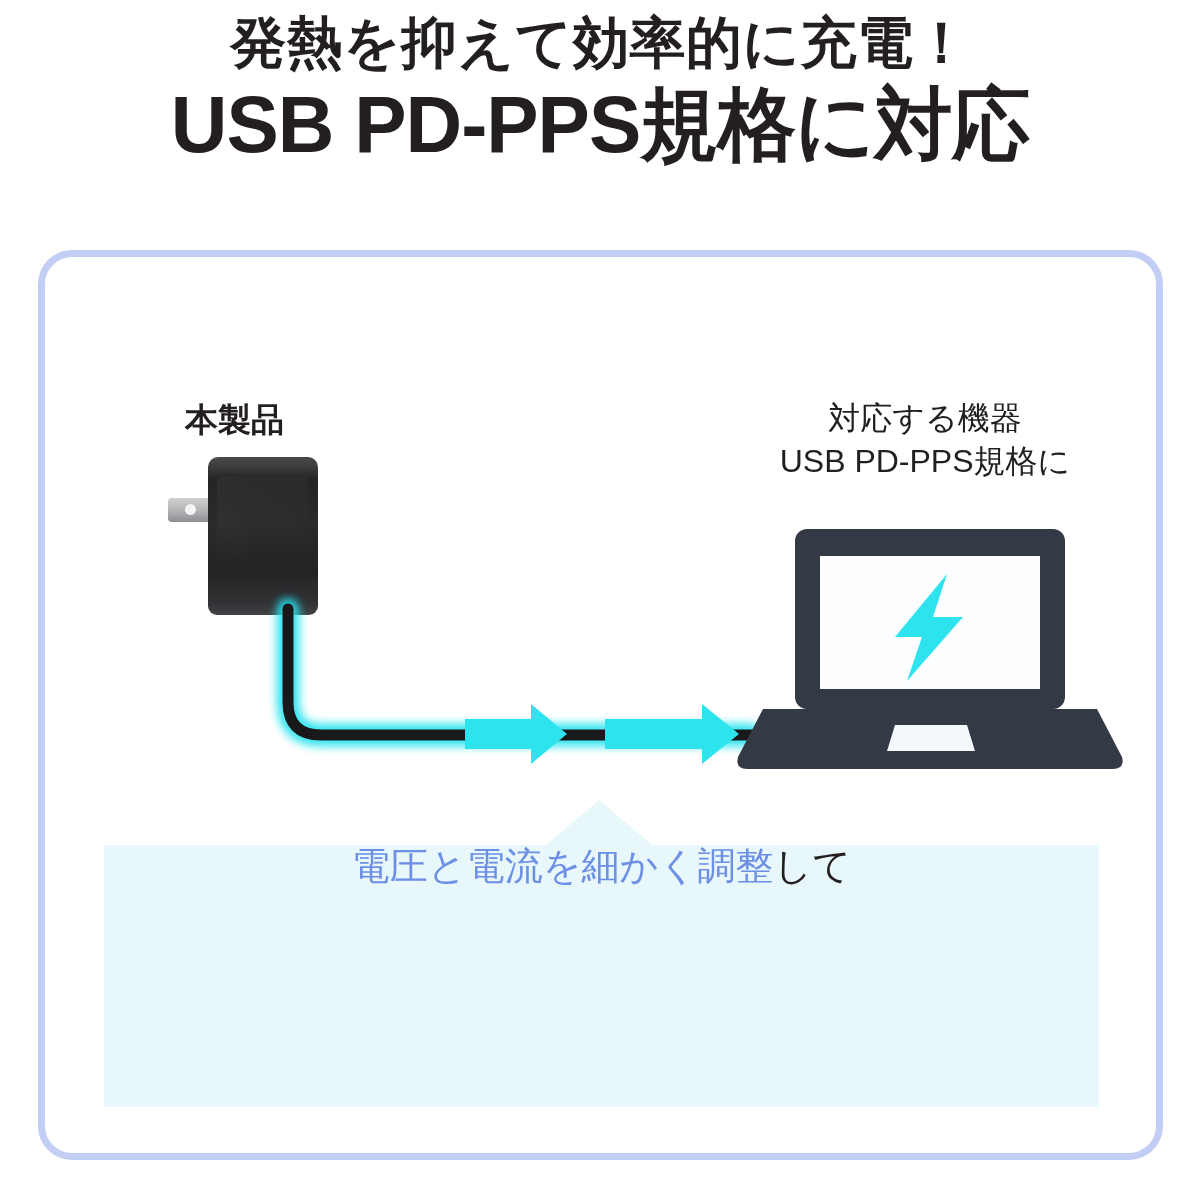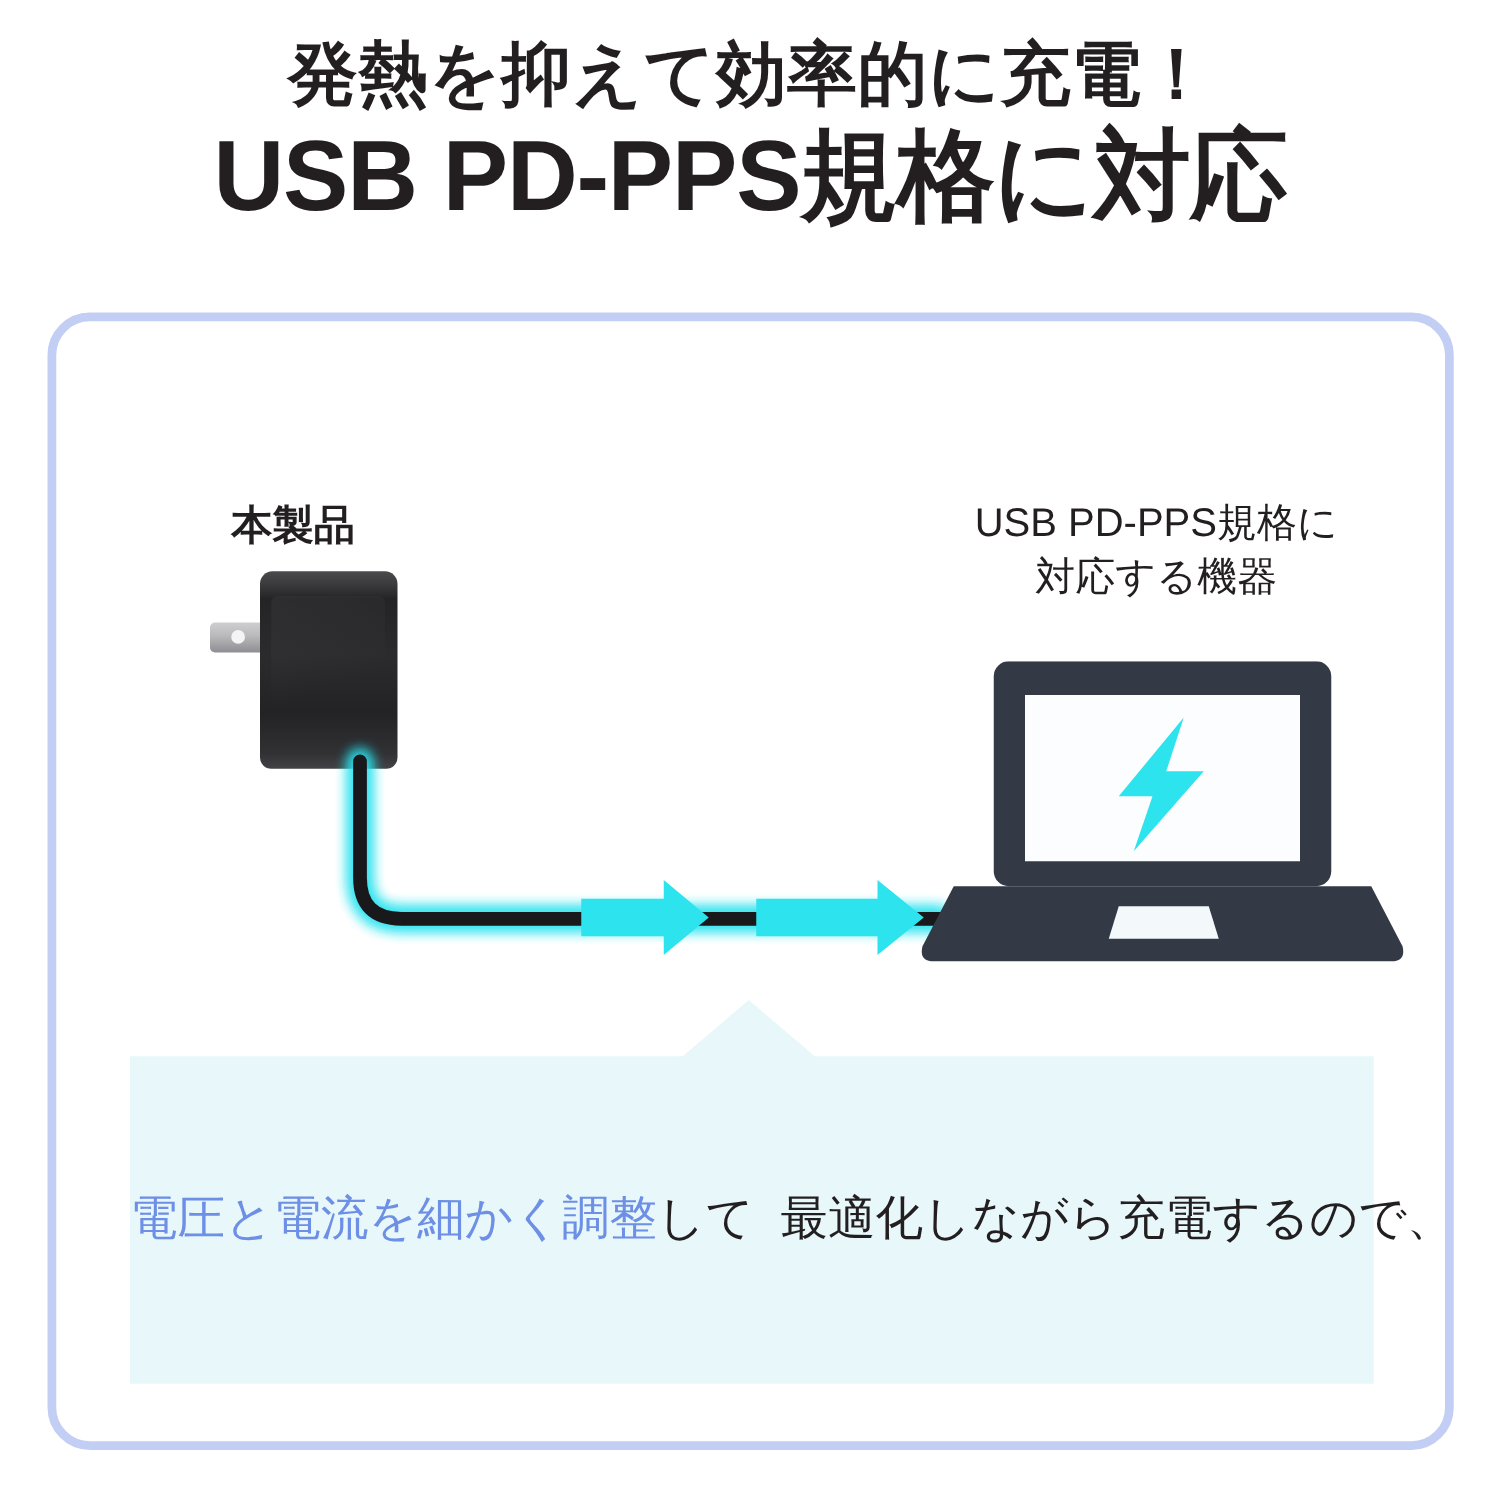--- a/index.html
+++ b/index.html
@@ -19,21 +19,21 @@
   
   #heading-block {
     position: absolute;
     left: 0;
     top: 0;
     width: 1200px;
     text-align: center;
   }
   #headline-sub {
     margin: 0;
-    padding-top: 28px;
+    padding-top: 12px;
     font-size: 56px;
     line-height: 1.12;
     font-weight: 700;
     letter-spacing: 0.5px;
     color: #231f20;
     white-space: nowrap;
   }
   #headline-main {
     margin: 0;
     padding-top: 6px;
@@ -178,22 +178,22 @@
     border-right: 54px solid transparent;
     border-bottom: 46px solid #e7f7fa;
   }
   #explain-text {
     position: absolute;
     left: 59px;
     top: 588px;
     width: 995px;
     height: 262px;
     display: flex;
-    flex-direction: row;
-    justify-content: space-between;
+    flex-direction: column;
+    justify-content: flex-start;
     align-items: center;
     gap: 21px;
     font-size: 38px;
     line-height: 1.15;
     font-weight: 500;
     color: #231f20;
   }
   #explain-text .row { white-space: nowrap; }
   .hl { color: #6d8fe6; }
 </style>
@@ -203,22 +203,22 @@
 <div id="heading-block">
   <h2 id="headline-sub">発熱を抑えて効率的に充電！</h2>
   <h1 id="headline-main">USB PD-PPS規格に対応</h1>
 </div>
 
 <div id="diagram-panel">
 
   <div id="label-product">本製品</div>
 
   <div id="label-device">
+    <span class="line">対応する機器</span>
     <span class="line">USB PD-PPS規格に</span>
-    <span class="line">対応する機器</span>
   </div>
 
   <div id="charger">
     <div id="charger-prong"></div>
     <div id="charger-body"></div>
   </div>
 
   <svg id="cable-layer" viewBox="0 0 1125 910">
     <defs>
       <filter id="cyanGlow" x="-60%" y="-60%" width="220%" height="220%">
@@ -251,16 +251,15 @@
 
     <path d="M 212 45 L 160 108 L 187 108 L 172 152 L 228 88 L 198 88 Z" fill="#2ce3ee"></path>
   </svg>
 
   <div id="explain-notch"></div>
   <div id="explain-box"></div>
   <div id="explain-text">
     <div class="row">
       <span class="hl">電圧と電流を細かく調整</span><span>して</span>
     </div>
-    <div class="row">最適化しながら充電するので、</div>
   </div>
 
 </div>
 
 </body></html>

